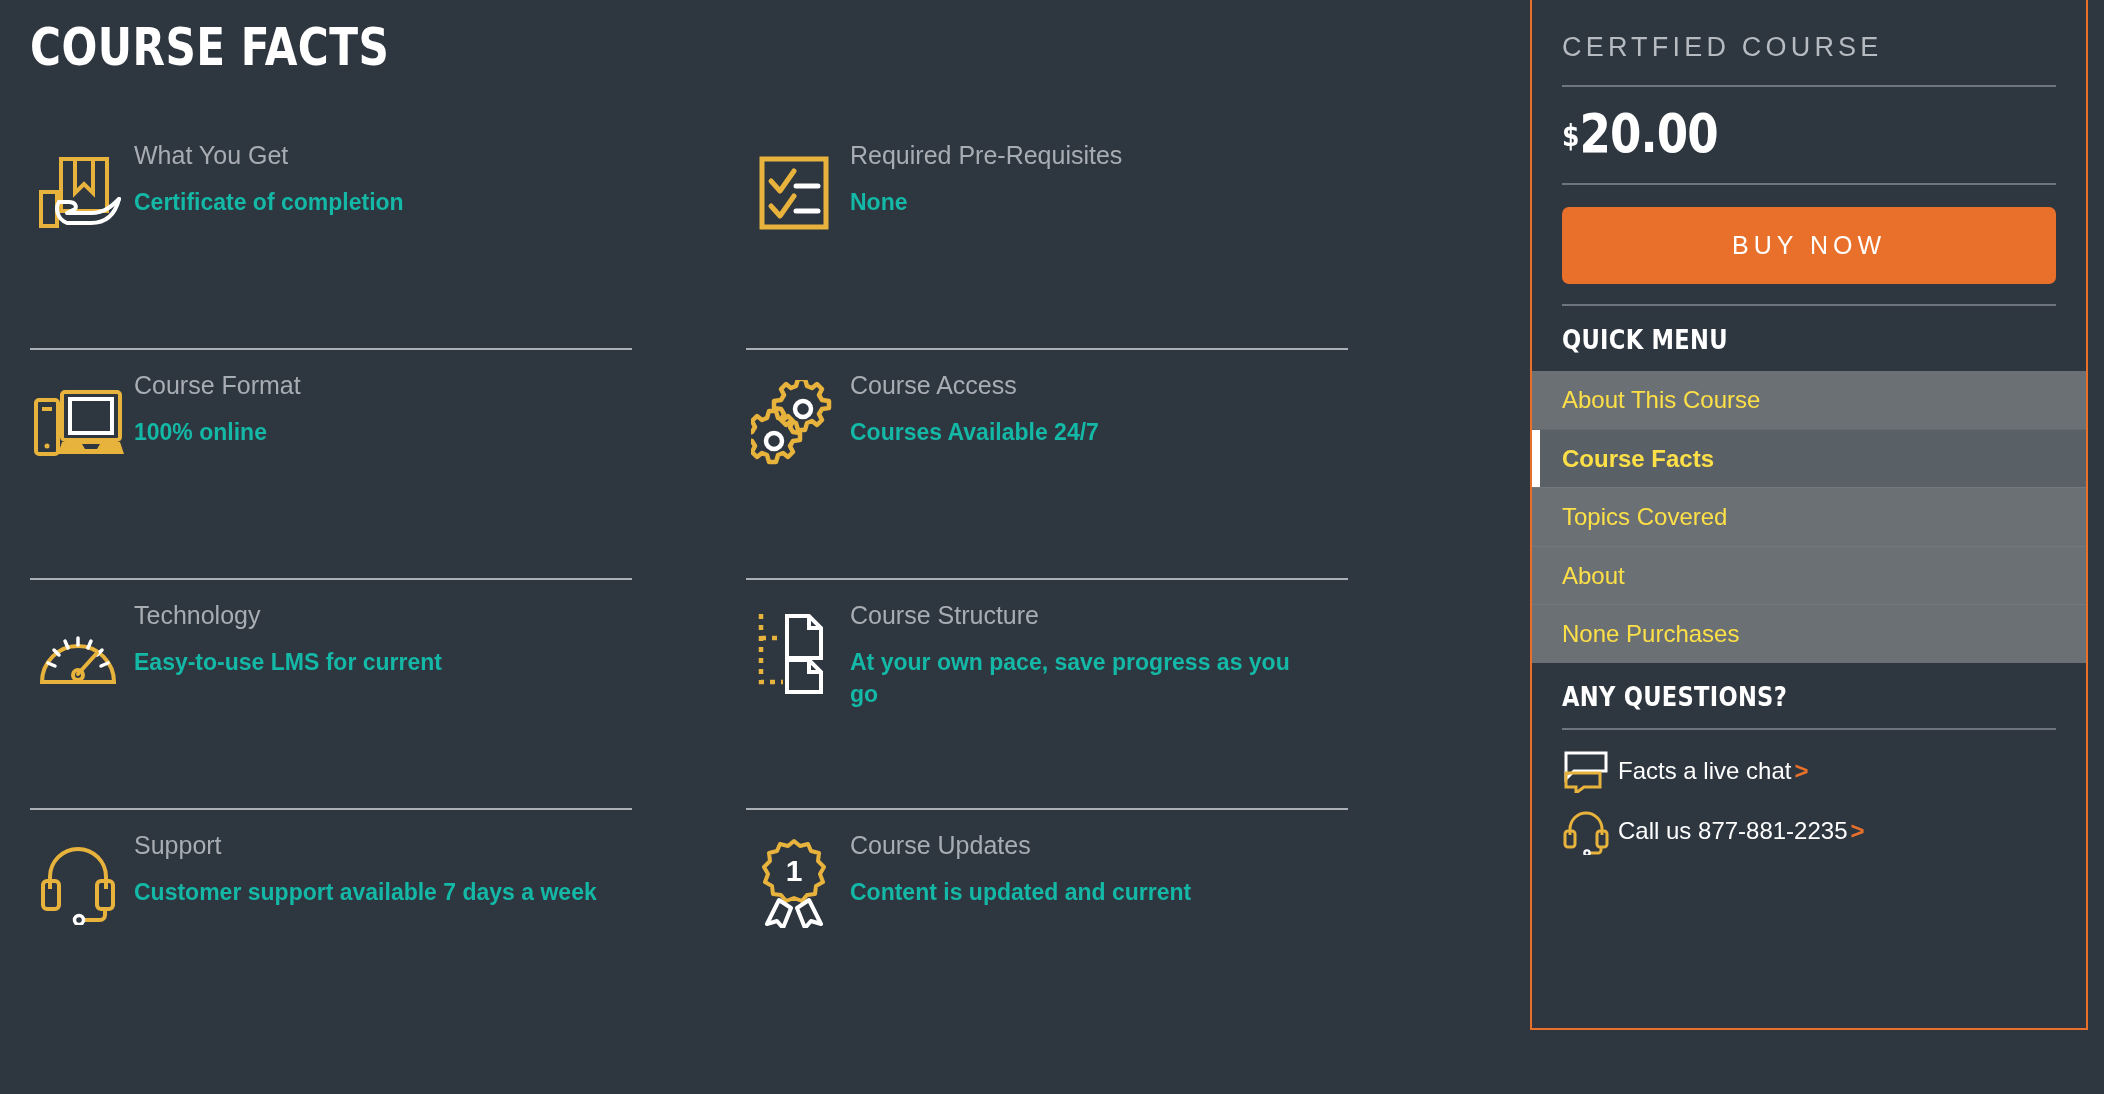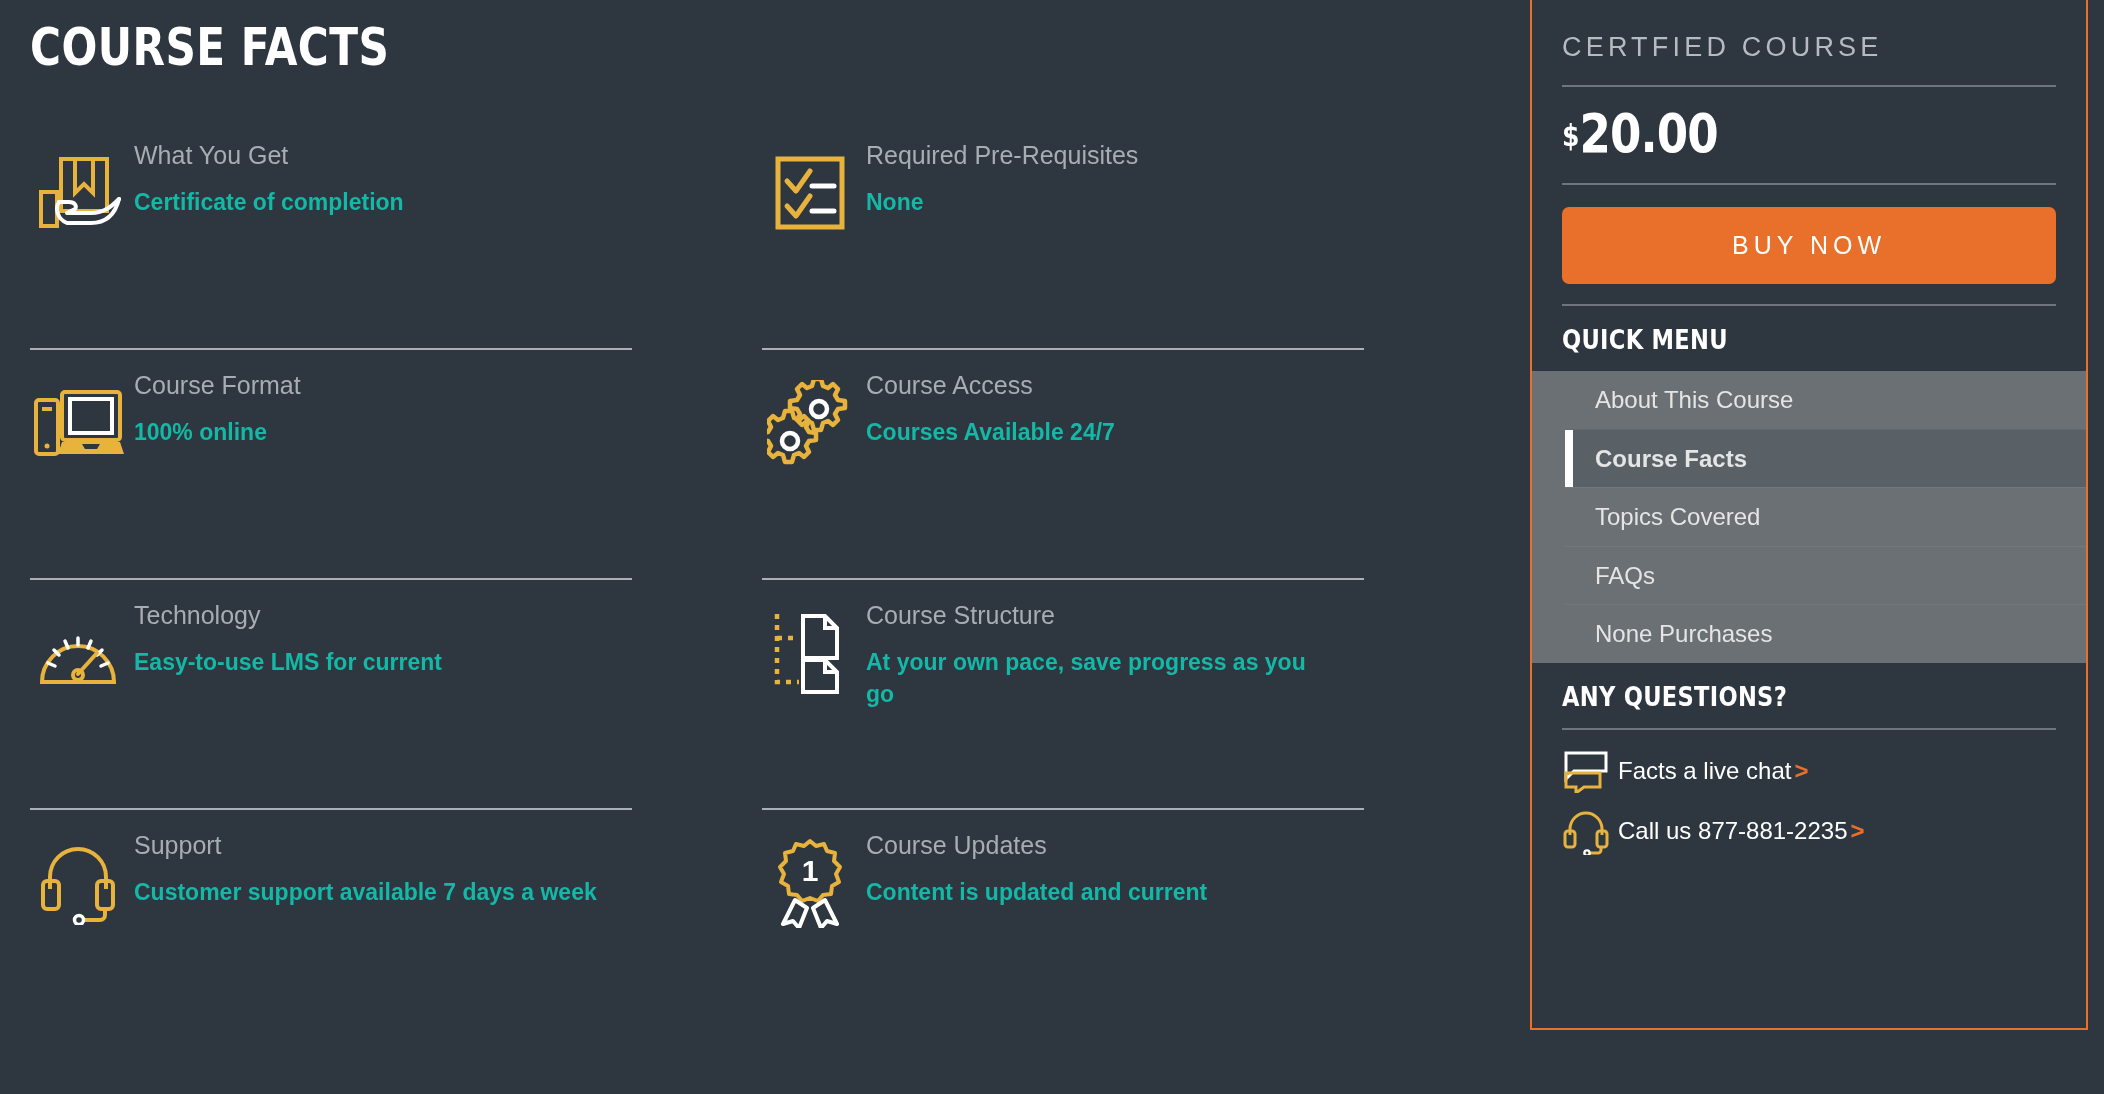--- a/index.html
+++ b/index.html
@@ -39,21 +39,21 @@
     transform-origin: left center;
   }
 
   .facts-grid {
     position: absolute;
     left: 30px;
     top: 120px;
     width: 1440px;
     display: grid;
     grid-template-columns: 700px 700px;
-    column-gap: 32px;
+    column-gap: 16px;
   }
   .fact-cell {
     position: relative;
     height: 230px;
     padding-top: 18px;
   }
   .fact-cell.row4 { height: 210px; }
   .fact-cell .divider {
     position: absolute;
     left: 0;
@@ -162,26 +162,25 @@
   }
 
   .quick-menu {
     background: #6b7075;
     width: 100%;
   }
   .qm-item {
     position: relative;
     display: block;
     font-size: 24px;
-    color: #e5e5e5;
+    color: #fde047;
     padding: 12px 30px;
     line-height: 1.4;
     cursor: pointer;
     border-top: 1px solid rgba(255,255,255,0.06);
-    margin-left: 33px;
   }
   .qm-item:first-child { border-top: none; }
   .qm-item.active {
     background: #596066;
     font-weight: 700;
   }
   .qm-item.active::before {
     content: "";
     position: absolute;
     left: 0; top: 0; bottom: 0;
@@ -411,21 +410,21 @@
 
       <div class="sb-rule"></div>
 
       <div class="sb-heading">QUICK MENU</div>
     </div>
 
     <nav class="quick-menu">
       <a class="qm-item">About This Course</a>
       <a class="qm-item active">Course Facts</a>
       <a class="qm-item">Topics Covered</a>
-      <a class="qm-item">FAQs</a>
+      <a class="qm-item">About</a>
       <a class="qm-item">None Purchases</a>
     </nav>
 
     <div class="sb-pad">
       <div class="sb-heading">ANY QUESTIONS?</div>
       <div class="q-rule"></div>
 
       <div class="contact-row">
         <div class="contact-icon">
           <svg width="48" height="44" viewBox="0 0 48 44">

